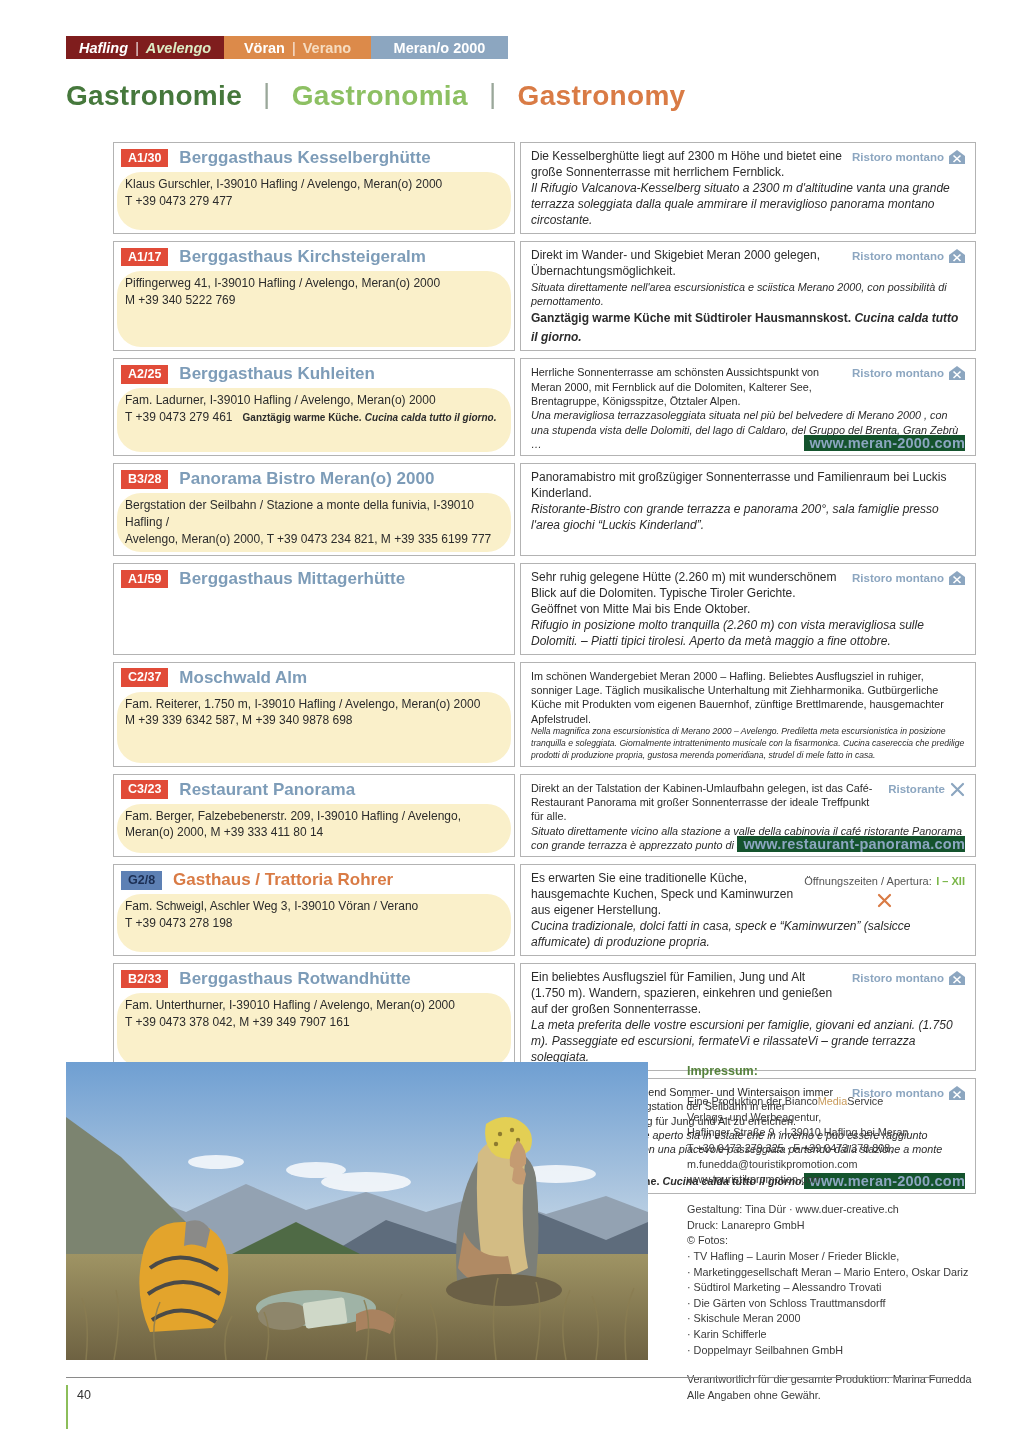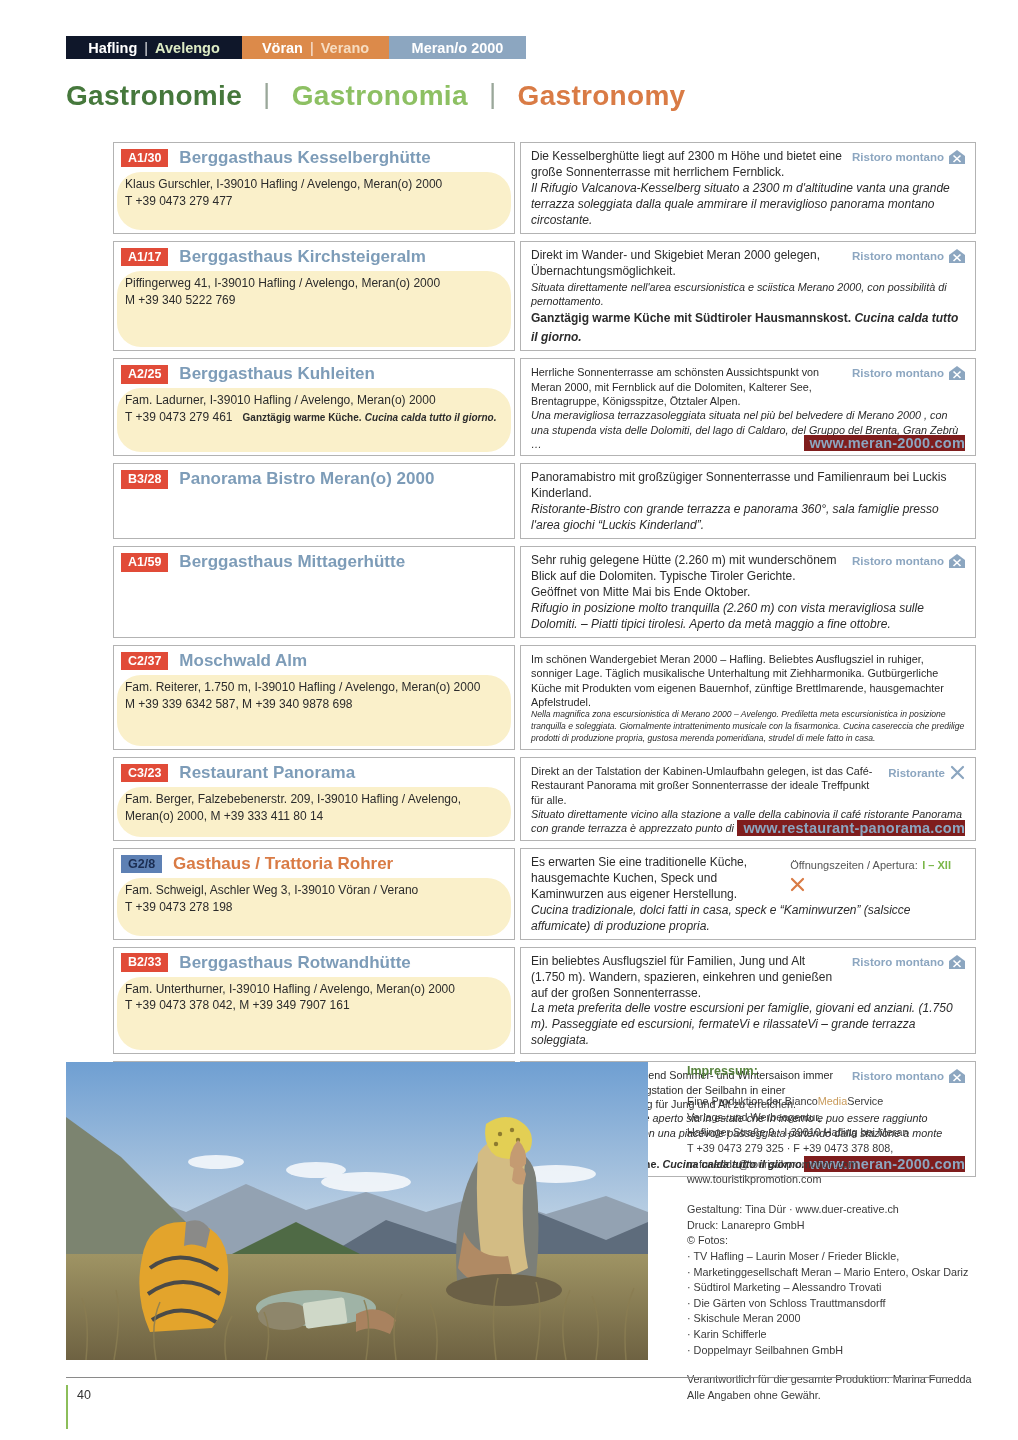--- a/index.html
+++ b/index.html
@@ -1,21 +1,21 @@
 <!DOCTYPE html>
 <html><head>
 <meta charset="utf-8">
 <style>
   html,body { margin:0; padding:0; background:#ffffff; }
   body { width:1018px; height:1440px; position:relative; font-family:"Liberation Sans", sans-serif; color:#2b2b2b; overflow:hidden; }
 
   
   .tabs { position:absolute; top:36px; left:66px; display:flex; height:23px; }
   .tab { display:flex; align-items:center; justify-content:center; font-size:14.5px; font-weight:bold; color:#fff; white-space:nowrap; }
-  .tab-green  { background:#0f172a; width:176px; }
+  .tab-green  { background:#7f1d1d; width:158px;font-style:italic; }
   .tab-orange { background:#dc8a4a; width:147px; }
   .tab-blue   { background:#8ca6c0; width:137px; }
   .tab .sep   { font-weight:normal; opacity:.85; margin:0 7px; }
   .tab-green  .light { color:#dcebc4; }
   .tab-orange .light { color:#f6dcc0; }
 
   
   .title { position:absolute; top:80px; left:66px; font-size:28px; font-weight:bold; letter-spacing:.3px; }
   .t-de { color:#46783c; }
   .t-it { color:#8dc063; }
@@ -30,32 +30,32 @@
   .badge { background:#e14b38; color:#fff; font-weight:bold; font-size:12.5px; padding:3px 7px 3px 7px; line-height:1; }
   .badge.blue { background:#5d80b4; color:#1b2d52; }
   .name { font-weight:bold; font-size:17px; color:#7d9cb8; white-space:nowrap; }
   .name.orange { color:#d97b45; }
   .addr { background:#faf0ca; margin:0 3px 3px 3px; padding:4px 8px 4px 8px; font-size:12px; line-height:1.4; flex:1;border-radius:24px; }
   .addr .b  { font-weight:bold; font-size:10px; }
   .addr .bi { font-weight:bold; font-style:italic; font-size:10px; }
 
   .rbox { flex:1; border:1px solid #b3b3b3; background:#fff; position:relative; padding:6px 10px 4px 10px; box-sizing:border-box; }
   .tag { float:right; color:#8ca6c0; font-weight:bold; font-size:11.5px; display:flex; align-items:center; gap:5px; margin:1px 0 2px 10px; white-space:nowrap; }
-  .opening { float:right; text-align:left; margin:0 14px 2px 10px; }
+  .opening { float:right; text-align:center; margin:0 0 2px 10px; }
   .op-label { color:#555; font-size:11px; }
   .op-value { color:#7ab648; font-weight:bold; font-size:11px; }
   .opening svg { margin-top:4px; }
   .desc-de { display:block; }
   .desc-it { display:block; font-style:italic; }
   .desc-b  { font-weight:bold; }
   .desc-bi { font-weight:bold; font-style:italic; }
   .sz-a { font-size:12px;  line-height:1.33; }
   .sz-b { font-size:10.8px; line-height:1.33; }
   .sz-t { font-size:8.6px; line-height:1.38; }
-  .link { position:absolute; right:10px; bottom:4px; color:#8ca6c0; font-weight:bold; font-size:14.5px; letter-spacing:.2px; background:#7f1d1d; padding-left:6px; }
+  .link { position:absolute; right:10px; bottom:4px; color:#8ca6c0; font-weight:bold; font-size:14.5px; letter-spacing:.2px; background:#14532d; padding-left:6px; }
 
   
   .photo { position:absolute; top:1062px; left:66px; width:582px; height:298px; }
   .photo svg { display:block; }
 
   
   .impressum { position:absolute; top:1062px; left:687px; width:300px; font-size:10.8px; line-height:1.45; color:#3a3a3a; }
   .imp-h { color:#55813c; font-weight:bold; font-size:12.5px; margin:0 0 14px 0; }
   .imp-accent { color:#c89a5a; }
   .imp-block { margin:0 0 0 0; }
@@ -170,24 +170,28 @@
       <span class="link">www.meran-2000.com</span>
     </div>
   </div>
 
   <div class="row">
     <div class="lbox">
       <div class="lhead">
         <span class="badge">B3/28</span>
         <span class="name">Panorama Bistro Meran(o) 2000</span>
       </div>
+      <div class="addr">
+        <div>Bergstation der Seilbahn / Stazione a monte della funivia, I-39010 Hafling /</div>
+        <div>Avelengo, Meran(o) 2000, T  +39 0473 234 821, M +39 335 6199 777</div>
+      </div>
     </div>
     <div class="rbox">
       <span class="desc-de sz-a">Panoramabistro mit großzügiger Sonnenterrasse und Familienraum bei Luckis Kinderland.</span>
-      <span class="desc-it sz-a">Ristorante-Bistro con grande terrazza e panorama 360°, sala famiglie presso l'area giochi “Luckis Kinderland”.</span>
+      <span class="desc-it sz-a">Ristorante-Bistro con grande terrazza e panorama 200°, sala famiglie presso l'area giochi “Luckis Kinderland”.</span>
     </div>
   </div>
 
   <div class="row">
     <div class="lbox">
       <div class="lhead">
         <span class="badge">A1/59</span>
         <span class="name">Berggasthaus Mittagerhütte</span>
       </div>
     </div>

